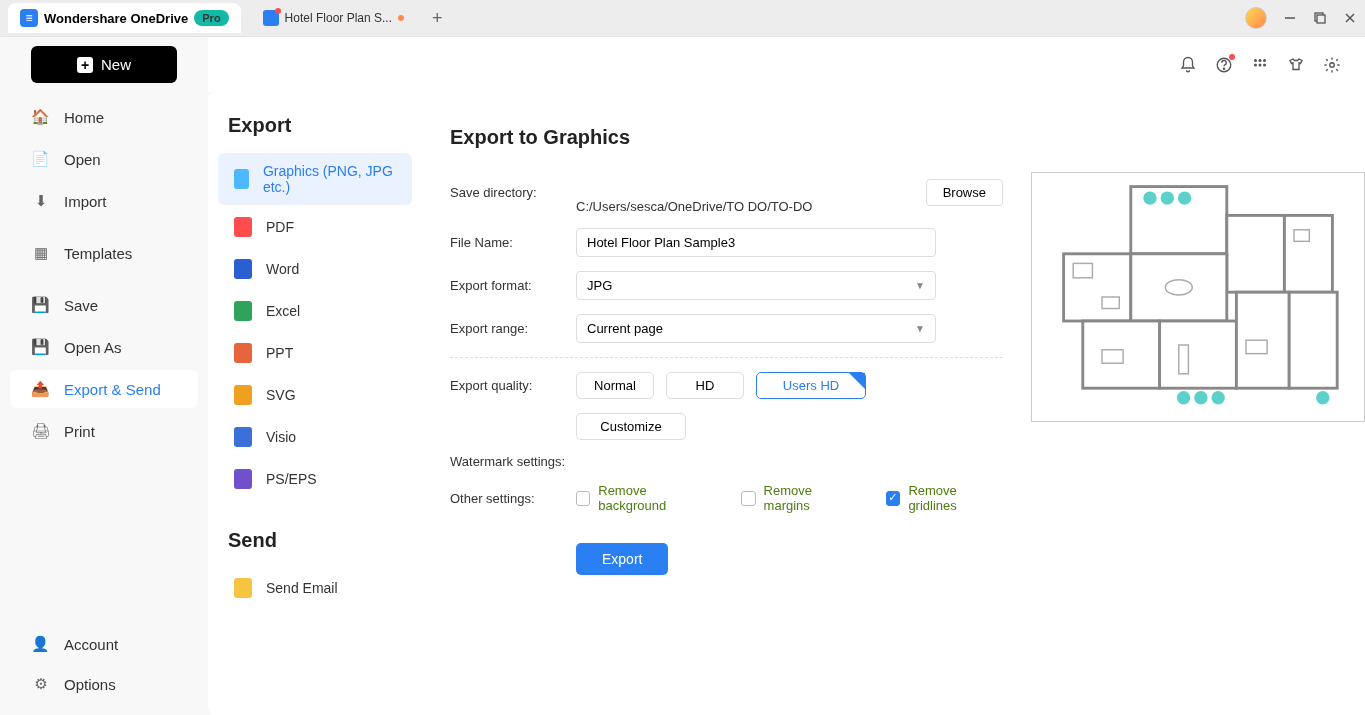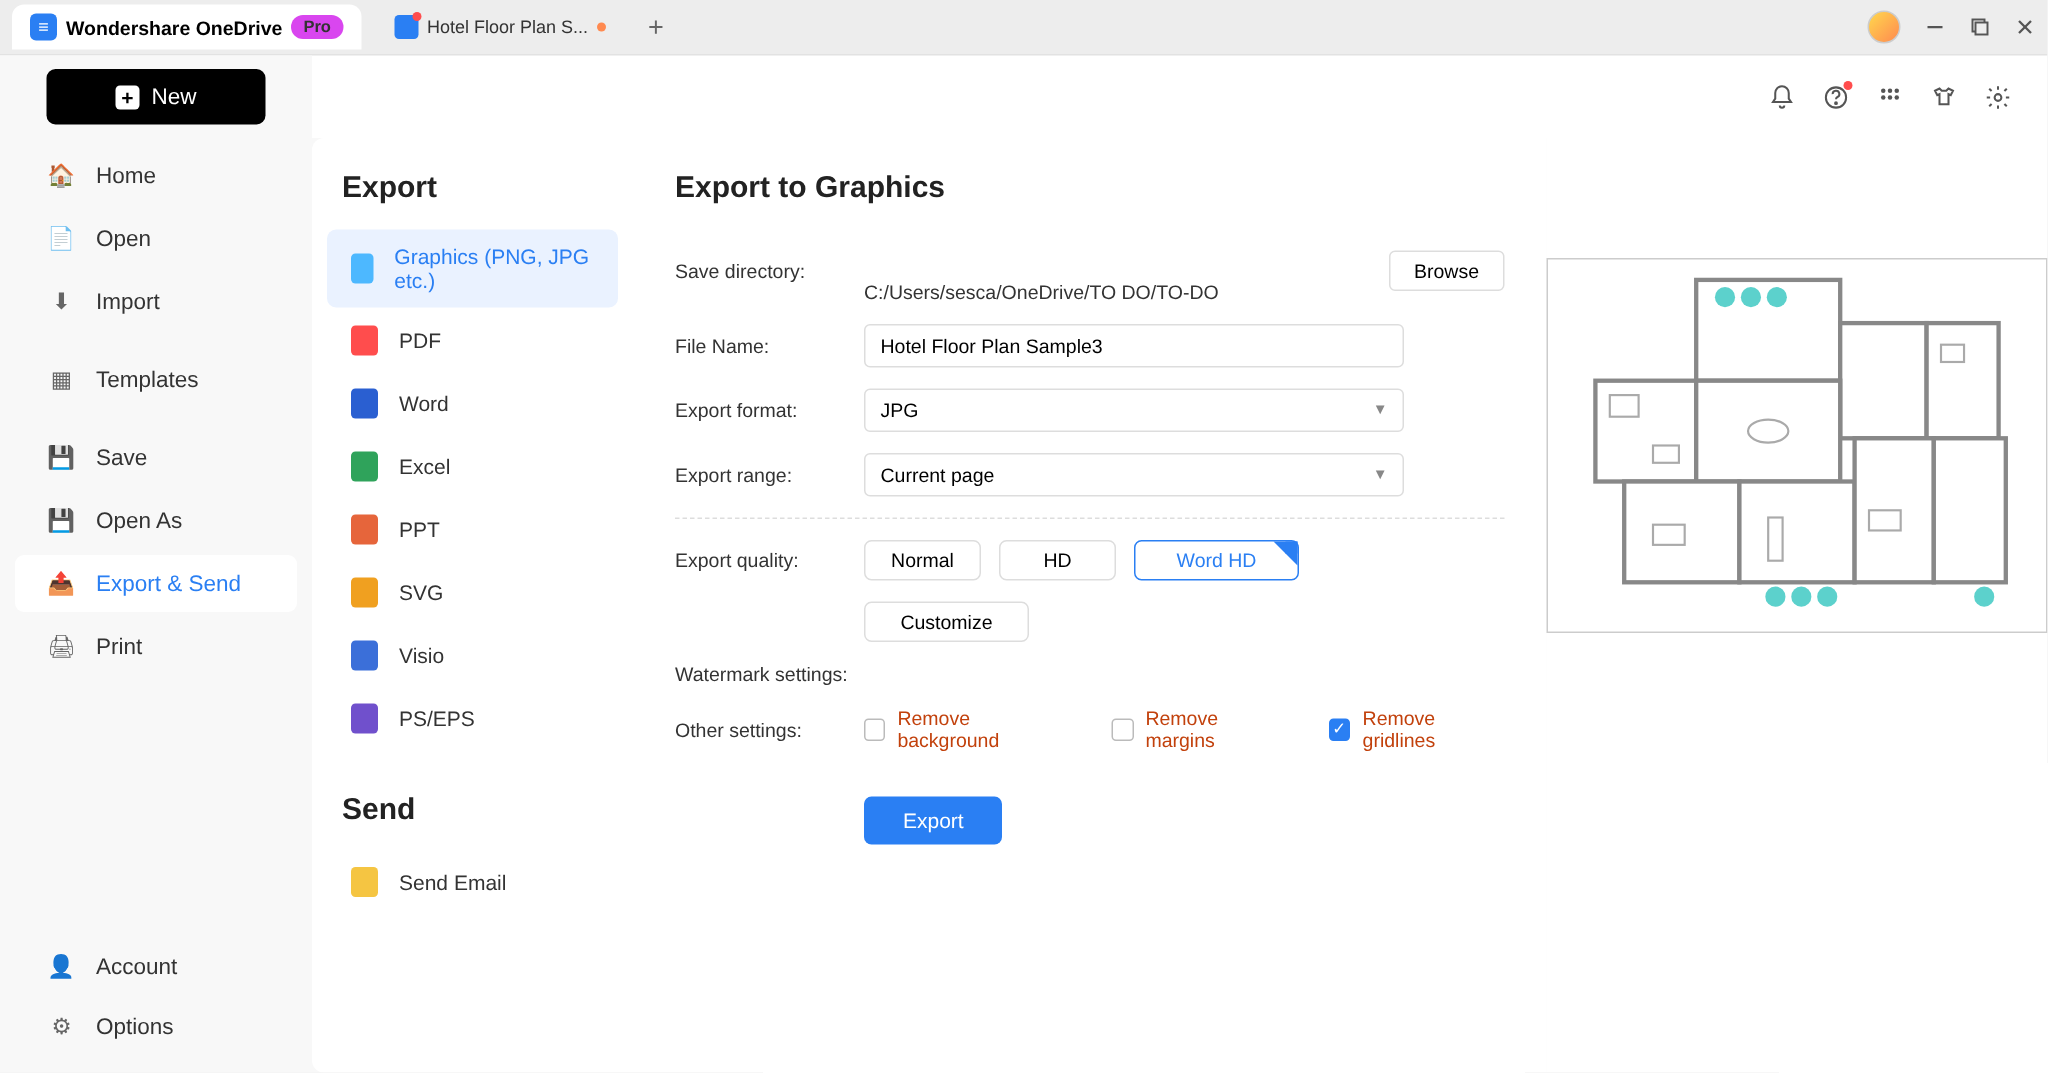--- a/index.html
+++ b/index.html
@@ -2,21 +2,21 @@
 <html><head>
 <meta charset="utf-8">
 <style>
 * { box-sizing: border-box; margin: 0; padding: 0; font-family: "Segoe UI", Arial, sans-serif; }
 body { background: #f0f0f0; width: 1365px; height: 715px; overflow: hidden; }
 
 
 .title-bar { height: 36px; background: #ededed; display: flex; align-items: center; padding: 0 8px; }
 .app-tab { background: #fff; border-radius: 8px 8px 0 0; padding: 6px 12px; display: flex; align-items: center; gap: 6px; font-size: 13px; font-weight: 600; }
 .app-logo { width: 18px; height: 18px; background: #2a7ff3; border-radius: 4px; display: flex; align-items: center; justify-content: center; color: #fff; font-size: 12px; font-weight: bold; }
-.pro-badge { background: #d946ef; color: #333; font-size: 11px; padding: 2px 8px; border-radius: 10px; font-weight: 600; }
+.pro-badge { background: #14b8a6; color: #333; font-size: 11px; padding: 2px 8px; border-radius: 10px; font-weight: 600; }
 .doc-tab { margin-left: 10px; padding: 6px 12px; display: flex; align-items: center; gap: 6px; font-size: 12px; color: #333; }
 .doc-icon { width: 16px; height: 16px; background: #2a7ff3; border-radius: 3px; position: relative; }
 .doc-icon::after { content:""; position:absolute; top:-2px; right:-2px; width:6px; height:6px; background:#ff4d4d; border-radius:50%; }
 .unsaved-dot { width:6px; height:6px; background:#ff8a50; border-radius:50%; }
 .new-tab-btn { margin-left: 10px; font-size: 18px; color: #666; cursor: pointer; padding: 0 6px; }
 .title-right { margin-left: auto; display: flex; align-items: center; gap: 16px; }
 .avatar { width: 22px; height: 22px; border-radius: 50%; background: linear-gradient(135deg,#ffd84d,#ff8a50); border:1px solid #ccc; position:relative; }
 .win-btn { width:14px; height:14px; color:#555; cursor:pointer; }
 
 
@@ -49,38 +49,38 @@
 .fi.word { background:#2a5fd1; }
 .fi.excel { background:#2fa35b; }
 .fi.ppt { background:#e6653b; }
 .fi.svg { background:#f0a020; }
 .fi.html { background:#b050cc; }
 .fi.visio { background:#3b6fd9; }
 .fi.ps { background:#7050cc; }
 .fi.email { background:#f5c542; }
 
 .form-panel { flex:1; background:#fff; padding:22px 28px 10px 28px; }
-.form-title { font-size:20px; font-weight:700; color:#222; margin-bottom:22px; }
+.form-title { font-size:20px; font-weight:700; color:#222; margin-bottom:22px;margin-top:12px; }
 .form-row { display:flex; align-items:center; margin-bottom:14px; font-size:13px; }
 .form-label { width:126px; color:#333; }
 .form-value { flex:1; display:flex; align-items:center; gap:10px; }
 .static-text { color:#333; font-size:13px; flex:1;margin-top:28px; }
 .browse-btn { border:1px solid #ddd; background:#fff; border-radius:4px; padding:5px 16px; font-size:13px; cursor:pointer; }
 .text-input { flex:1; border:1px solid #ddd; border-radius:4px; padding:6px 10px; font-size:13px; max-width:360px; }
 .select { flex:1; border:1px solid #ddd; border-radius:4px; padding:6px 10px; font-size:13px; max-width:360px; display:flex; justify-content:space-between; align-items:center; cursor:pointer; }
 .caret { color:#888; font-size:10px; }
 .hr { border-top:1px dashed #ddd; margin:10px 0 14px 0; }
 .pill-row { display:flex; gap:12px; flex-wrap:wrap; }
 .pill { border:1px solid #ddd; border-radius:5px; padding:5px 0; width:78px; text-align:center; font-size:13px; cursor:pointer; background:#fff; }
 .pill.sel { border-color:#2a7ff3; color:#2a7ff3; position:relative; }
 .pill.sel::after { content:""; position:absolute; top:0; right:0; border:8px solid transparent; border-top-color:#2a7ff3; border-right-color:#2a7ff3; }
 .pill.wide { width:110px; }
 .pill.wider { width:134px; }
 .check-row { display:flex; gap:30px; align-items:center; }
-.check { display:flex; align-items:center; gap:8px; font-size:13px; color:#c2410c; }
+.check { display:flex; align-items:center; gap:8px; font-size:13px; color:#4d7c0f; }
 .check-box { width:15px; height:15px; border:1.5px solid #bbb; border-radius:3px; cursor:pointer; position:relative; }
 .check-box.checked { background:#2a7ff3; border-color:#2a7ff3; }
 .check-box.checked::after { content:"✓"; color:#fff; font-size:11px; position:absolute; top:-1px; left:1px; }
 .export-btn { background:#2a7ff3; color:#fff; border:none; border-radius:5px; padding:8px 26px; font-size:14px; cursor:pointer; margin-top:16px; }
 
 .preview { width:334px; background:#fff; padding:80px 0 0 0; }
 .preview-inner { border:1px solid #ccc; background:#fff; margin:0 0 0 0; height:250px; display:flex; align-items:center; justify-content:center; overflow:hidden; }
 .floor-svg { width:290px; height:240px; }
 </style>
 </head>
@@ -277,21 +277,21 @@
         </div>
       </div>
 
       <div class="hr"></div>
 
       <div class="form-row">
         <div class="form-label">Export quality:</div>
         <div class="form-value pill-row">
           <div class="pill">Normal</div>
           <div class="pill">HD</div>
-          <div class="pill sel wide">Word HD</div>
+          <div class="pill sel wide">Users HD</div>
         </div>
       </div>
 
       <div class="form-row">
         <div class="form-label"></div>
         <div class="form-value pill-row">
           <div class="pill wide">Customize</div>
         </div>
       </div>
 

